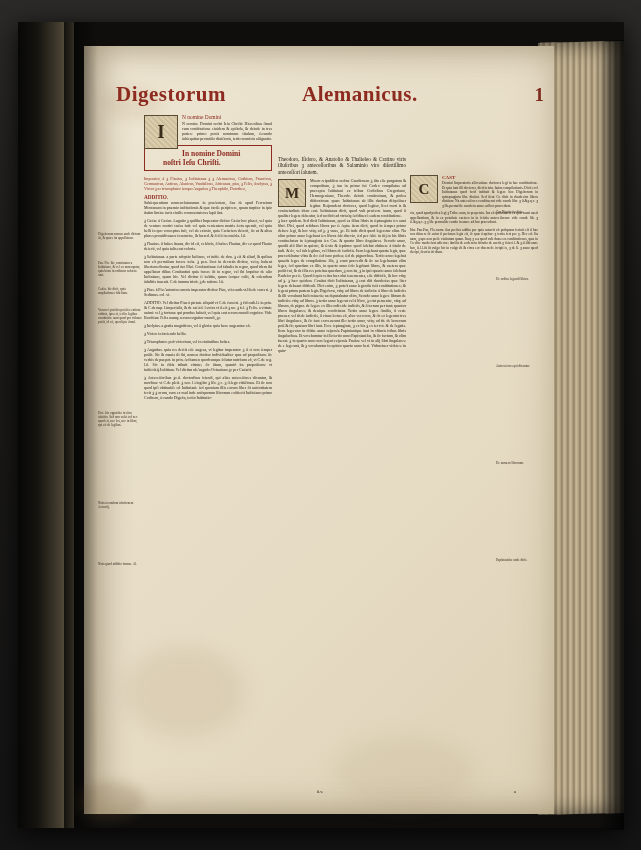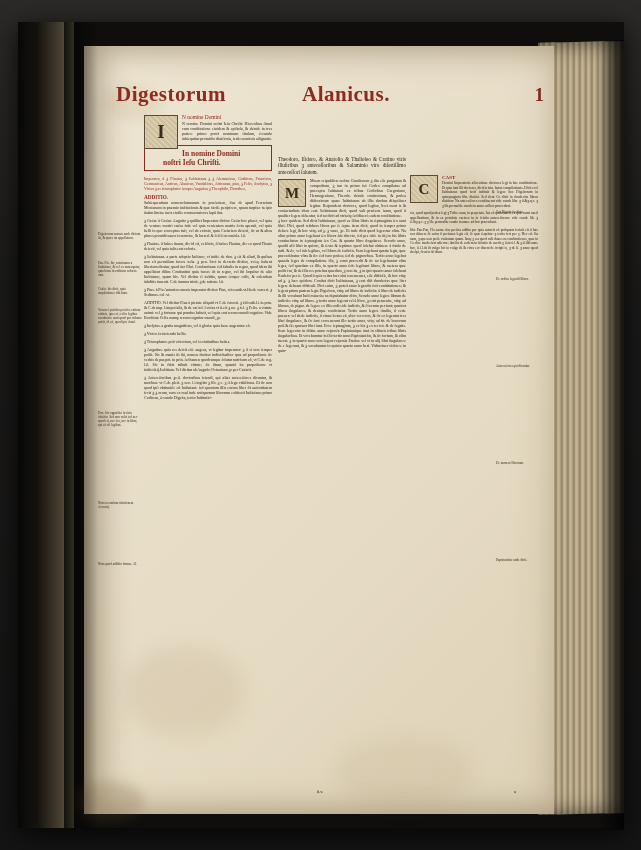--- a/index.html
+++ b/index.html
@@ -162,21 +162,21 @@
       <div class="stain" style="left:-10px;top:735px;width:70px;height:40px;background:rgba(110,80,45,.22);filter:blur(6px);"></div>
     </div>
 
     <div id="gutter"></div>
     <div id="gutter2"></div>
 
     <div id="content">
 
       <div class="hdr">
         <span class="hdr-title hdr-left">Digestorum</span>
-        <span class="hdr-title hdr-right">Alanicus.</span>
+        <span class="hdr-title hdr-right">Alemanicus.</span>
         <span class="folio">1</span>
       </div>
 
       <div id="cols">
 
         <div class="col col-margin">
           <div style="height:118px"></div>
           <div class="side-note blk">Digeſtorum nomen unde dictum ſit, &amp; quare ita appellatum.</div>
           <div style="height:18px"></div>
           <div class="side-note blk">Pan. Fio. hic, nominatur a Iuſtiniano, &amp; vel eo nuncupatur, quia bona in ordinem redacta ſunt.</div>

